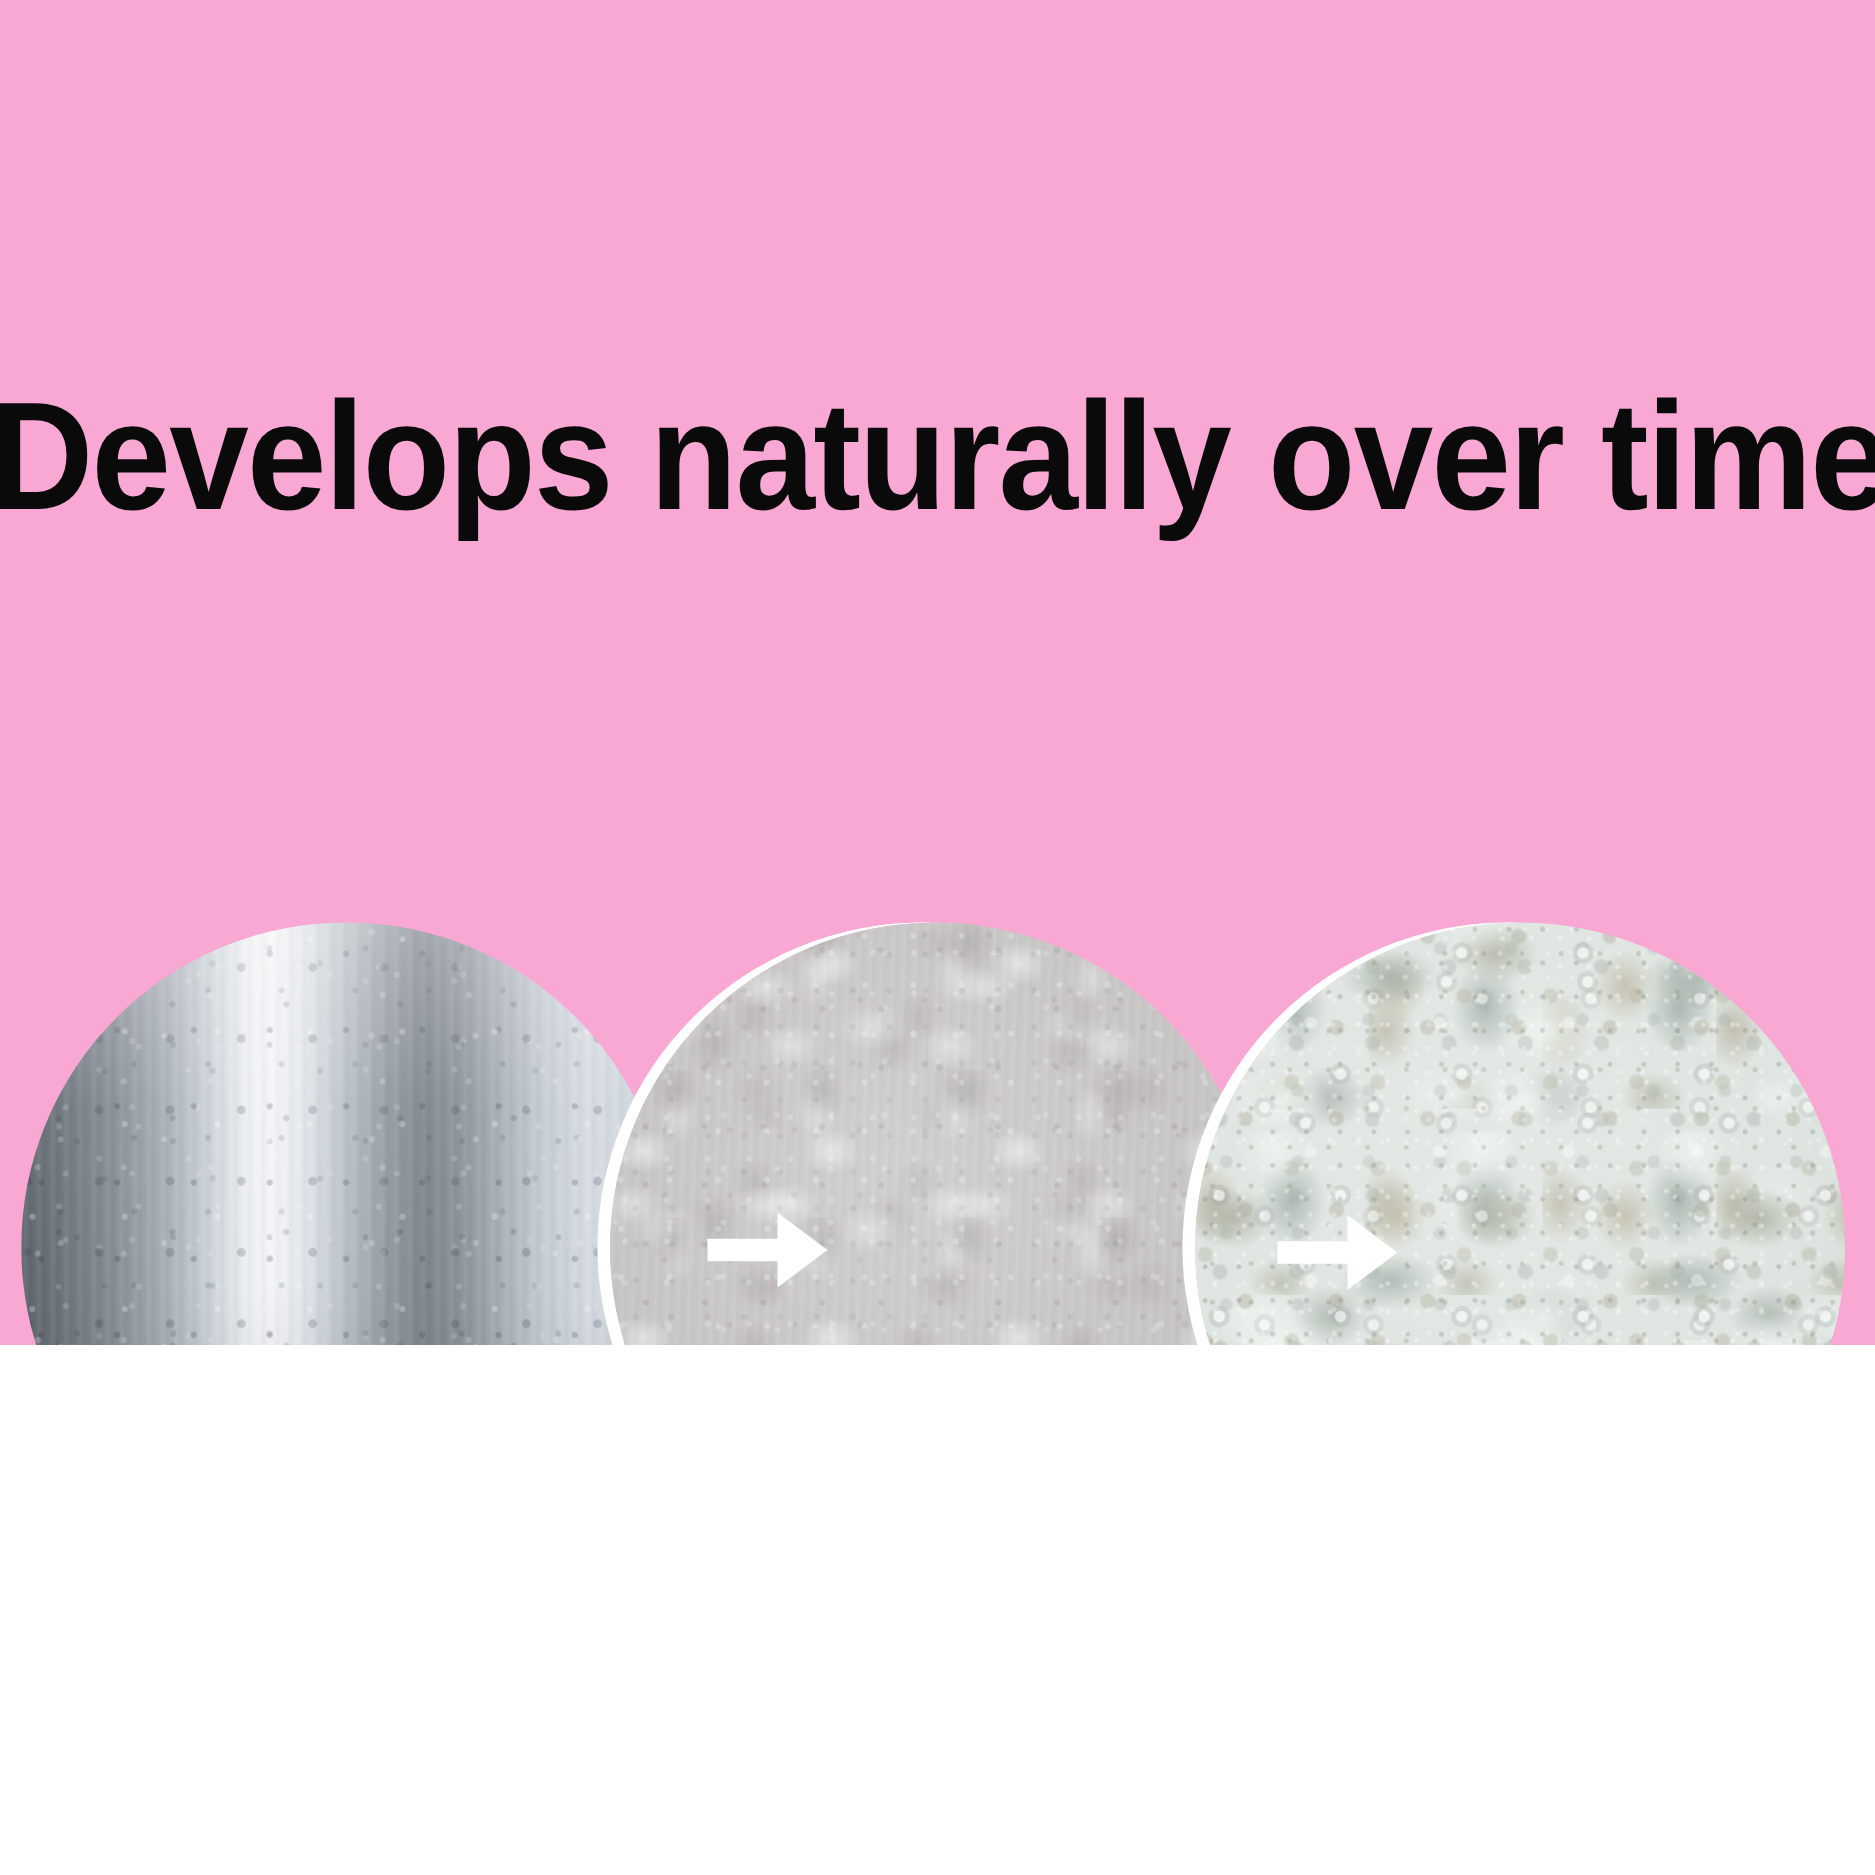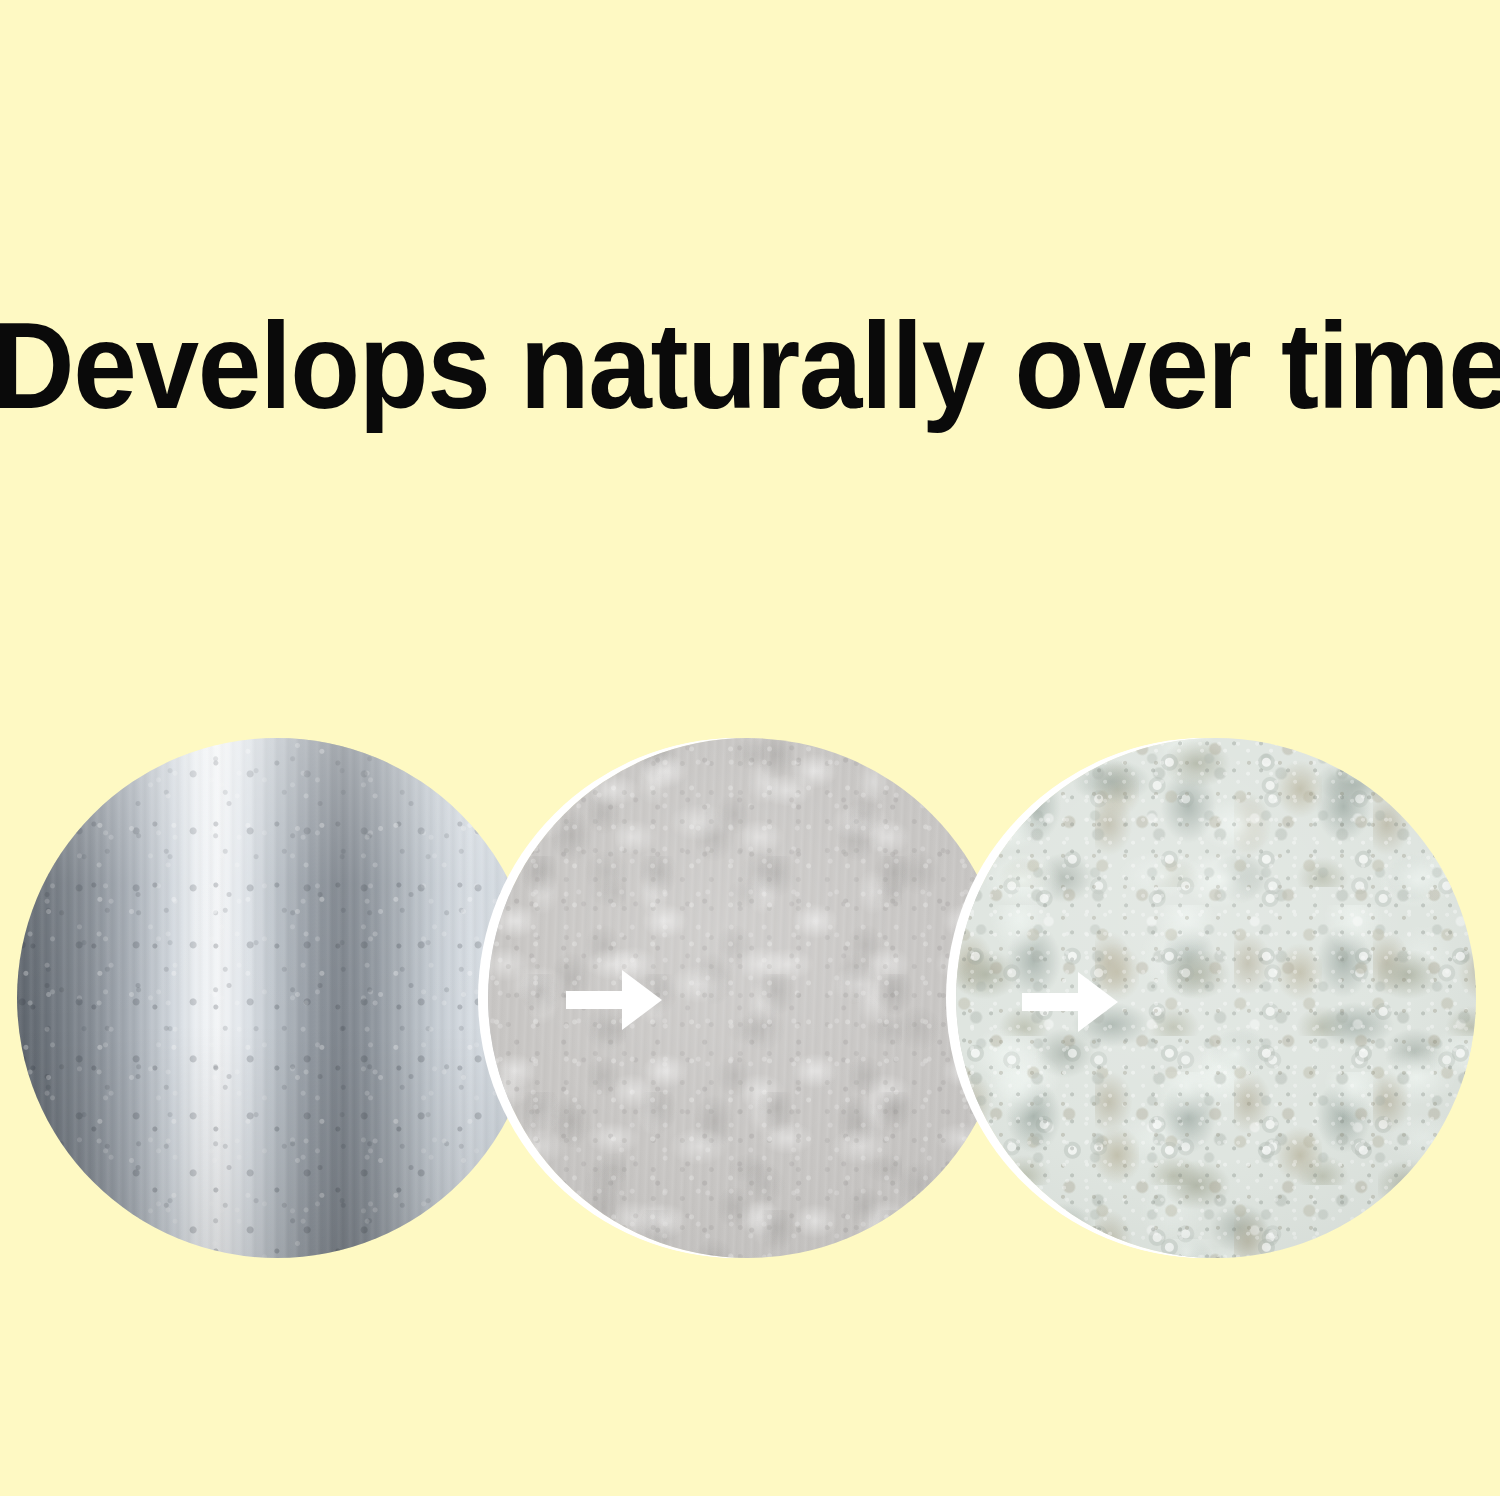--- a/index.html
+++ b/index.html
@@ -7,22 +7,22 @@
     margin: 0;
     padding: 0;
     background: #ffffff;
   }
   body {
     font-family: "Liberation Sans", sans-serif;
   }
   .slide {
     position: relative;
     width: 1500px;
-    height: 1496px;
-    background: #fef9c3;
+    height: 1076px;
+    background: #f9a8d4;
     overflow: hidden;
   }
 
   
   .headline {
     position: absolute;
     left: -8px;
     top: 222px;
     width: 1560px;
     white-space: nowrap;

